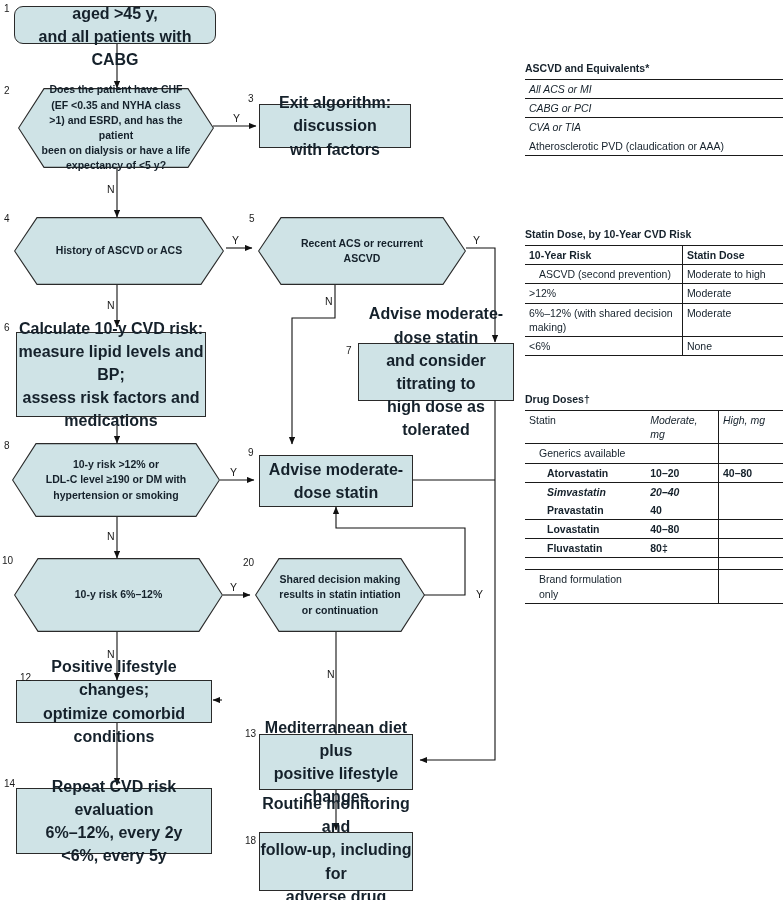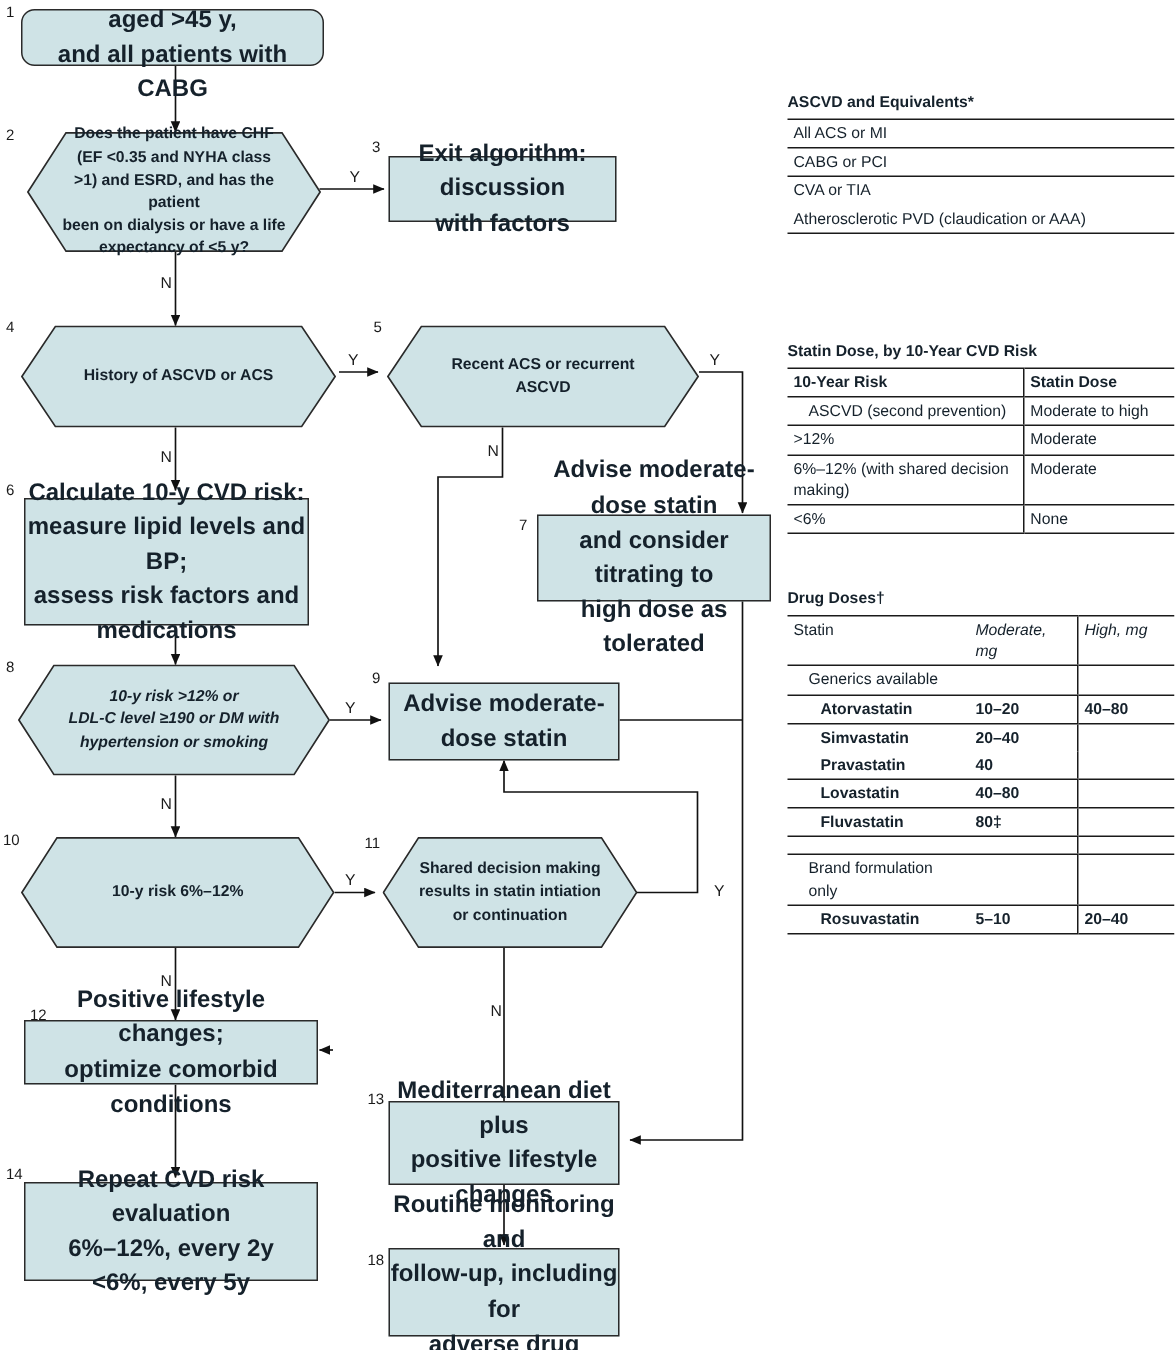--- a/index.html
+++ b/index.html
@@ -28,21 +28,21 @@
              padding:2px 4px;vertical-align:top;line-height:1.35;}
   table.t.eq td{font-weight:normal;}
   table.t.eq tr td{border-bottom:none;}
   table.t.eq tr:last-child td{border-bottom:1px solid #1a1a1a;}
   .ind1{padding-left:14px !important;}
   .ind2{padding-left:22px !important;}
   .bold{font-weight:bold;}
   .ital{font-style:italic;}
   .vline{border-left:1px solid #1a1a1a !important;}
   .notop{border-top:none !important;}
-  .nobot{border-bottom:none !important;}
+  .nobot{border-bottom:none !important;font-style:italic;}
 </style>
 </head>
 <body>
 
 <svg id="flow" xmlns="http://www.w3.org/2000/svg" viewBox="0 0 783 900">
   <defs>
     <marker id="ah" markerWidth="9" markerHeight="9" refX="7.2" refY="3.2" orient="auto" markerUnits="userSpaceOnUse">
       <path d="M0,0 L7.6,3.2 L0,6.4 z" fill="#111"></path>
     </marker>
   </defs>
@@ -163,21 +163,21 @@
 <div class="num" style="left:346px;top:345px;">7</div>
 <div class="node proc" style="left:358px;top:343px;width:156px;height:58px;">
   <div>
     <span>Advise moderate-dose statin</span><br>
     <span>and consider titrating to</span><br>
     <span>high dose as tolerated</span>
   </div>
 </div>
 
 <div class="num" style="left:4px;top:440px;">8</div>
-<div class="hexwrap" style="left:12px;top:443px;width:208px;height:74px;font-style:italic;">
+<div class="hexwrap" style="left:12px;top:443px;width:208px;height:74px;">
   <svg width="208" height="74" viewBox="0 0 208 74">
       <polygon points="24,0.6 184,0.6 207.4,37 184,73.4 24,73.4 0.6,37" fill="#cfe3e6" stroke="#2a2a2a" stroke-width="1.1"></polygon>
     </svg>
   <div class="hextext" style="padding:0 20px;">
       <div>
     <span>10-y risk &gt;12% or</span><br>
     <span>LDL-C level ≥190 or DM with</span><br>
     <span>hypertension or smoking</span>
   </div>
     </div>
@@ -199,21 +199,21 @@
     </svg>
   <div class="hextext">
       <div>
     <span>10-y risk 6%–12%</span>
   </div>
     </div>
 </div>
 <div class="lbl" style="left:230px;top:581px;">Y</div>
 <div class="lbl" style="left:107px;top:648px;">N</div>
 
-<div class="num" style="left:243px;top:557px;">11</div>
+<div class="num" style="left:243px;top:557px;">20</div>
 <div class="hexwrap" style="left:255px;top:558px;width:170px;height:74px;">
   <svg width="170" height="74" viewBox="0 0 170 74">
       <polygon points="24,0.6 146,0.6 169.4,37 146,73.4 24,73.4 0.6,37" fill="#cfe3e6" stroke="#2a2a2a" stroke-width="1.1"></polygon>
     </svg>
   <div class="hextext" style="padding:0 12px;">
       <div>
     <span>Shared decision making</span><br>
     <span>results in statin intiation</span><br>
     <span>or continuation</span>
   </div>
@@ -346,20 +346,15 @@
     <tr style="height:12px;">
       <td><span></span></td>
       <td><span></span></td>
       <td class="vline"><span></span></td>
     </tr>
     <tr>
       <td class="ind1"><span>Brand formulation only</span></td>
       <td><span></span></td>
       <td class="vline"><span></span></td>
     </tr>
-    <tr>
-      <td class="ind2 bold"><span>Rosuvastatin</span></td>
-      <td class="bold"><span>5–10</span></td>
-      <td class="vline bold"><span>20–40</span></td>
-    </tr>
   </tbody>
     </table>
 </div>
 
 </body></html>

